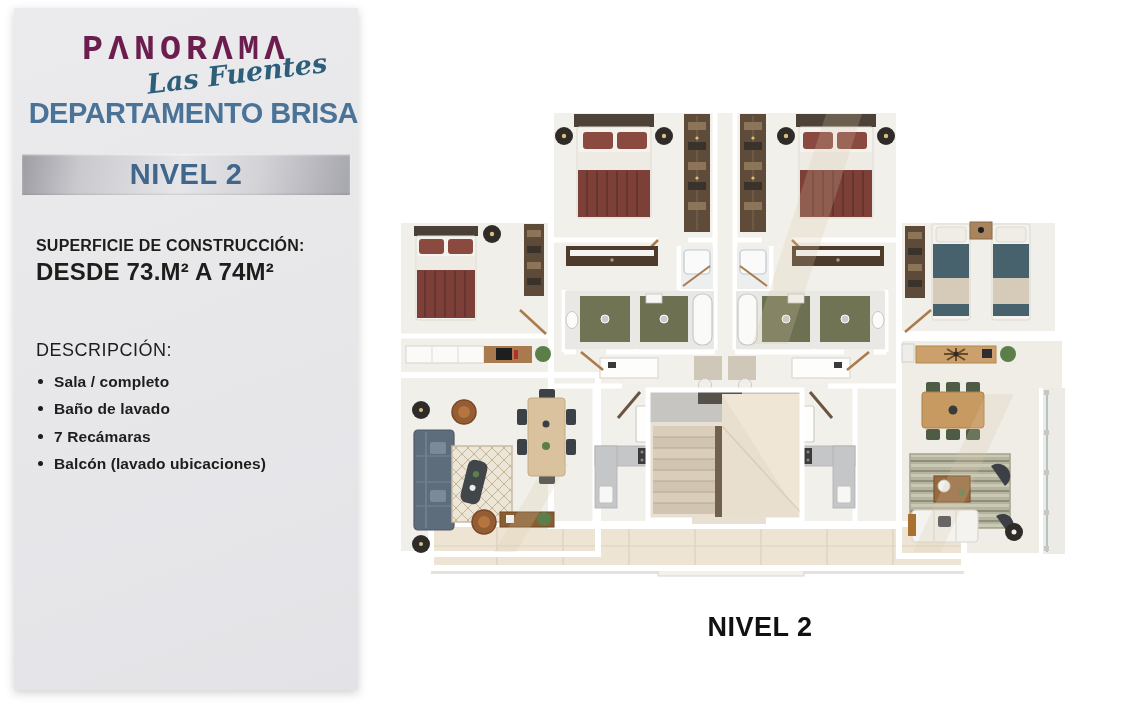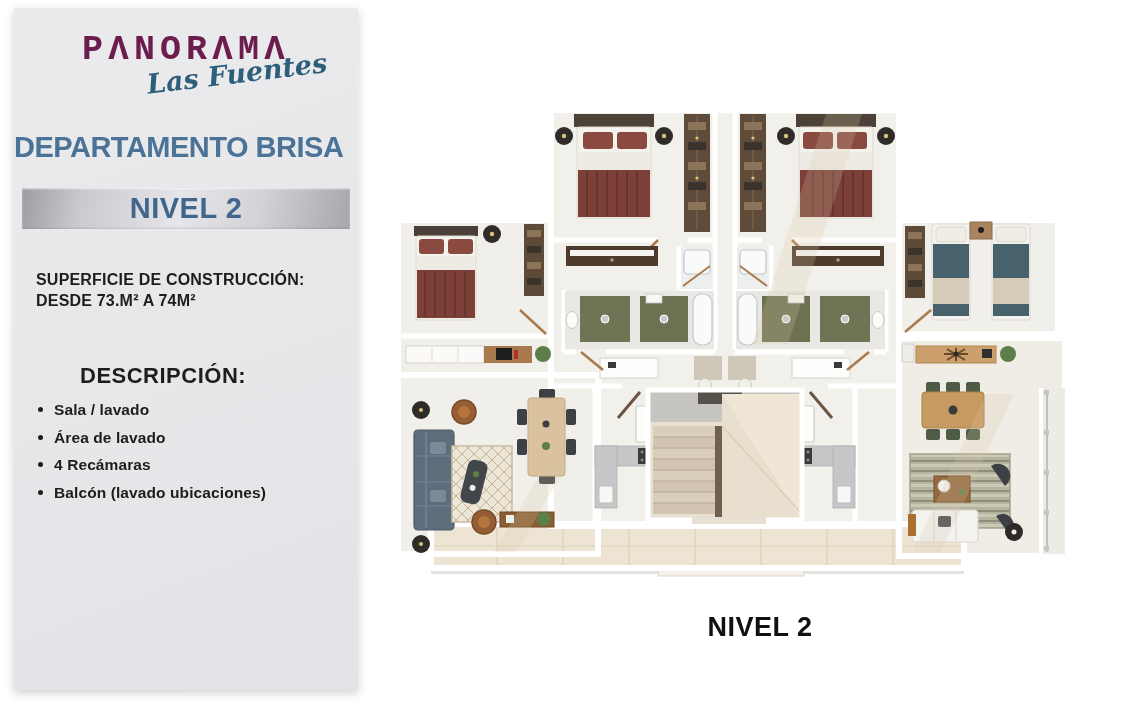--- a/index.html
+++ b/index.html
@@ -9,32 +9,32 @@
   
   .panel{position:absolute;left:14px;top:8px;width:344px;height:682px;
          background:linear-gradient(160deg,#ebebee 0%,#e7e7ea 55%,#e3e3e7 100%);
          box-shadow:0 3px 9px rgba(40,40,50,.22);}
   .logo-wrap{padding-top:22px;text-align:center;}
   .brand-word{font-weight:800;font-size:35px;letter-spacing:5px;color:#6b1e4e;
               font-family:Liberation Mono, monospace;}
   .brand-script{font-family:"DejaVu Serif",serif;font-style:italic;font-weight:700;
                 font-size:27px;color:#2d5f7b;transform:rotate(-7deg);
                 margin:-4px 30px 0 0;text-align:right;}
-  .apt-title{margin-top:34px;text-align:left;font-size:29px;font-weight:700;
+  .apt-title{text-align:right;font-size:29px;font-weight:700;
              letter-spacing:-0.5px;color:#4a7397;}
   .level-banner{margin:24px 8px 0 8px;height:41px;line-height:41px;text-align:center;
                 background:linear-gradient(100deg,#9c9ca3 0%,#c9c9ce 18%,#e6e6ea 48%,
                            #d2d2d7 72%,#a6a6ad 100%);
                 box-shadow:inset 0 1px 2px rgba(255,255,255,.7), inset 0 -1px 2px rgba(0,0,0,.12);}
   .level-banner span{font-size:29px;font-weight:700;color:#40668c;letter-spacing:0.5px;}
   .surface{margin:40px 0 16px 22px;color:#1d1d1b;line-height:1.32;}
   .surface .s-head{font-size:16px;font-weight:700;letter-spacing:0.2px;}
-  .surface .s-line{font-size:16px;font-weight:700;letter-spacing:0.2px;}
+  .surface .s-line{font-size:24px;font-weight:700;letter-spacing:0.2px;}
   .descr{margin:52px 0 0 22px;color:#1d1d1b;}
-  .descr .d-head{font-size:22px;font-weight:700;letter-spacing:0.5px;margin-bottom:12px;margin-left:44px;}
+  .descr .d-head{font-size:18px;font-weight:400;letter-spacing:0.5px;margin-bottom:12px;}
   .descr ul{list-style:none;margin:0;padding:0;}
   .descr li{font-size:15.5px;font-weight:700;margin-bottom:9.5px;position:relative;
             padding-left:18px;letter-spacing:0.1px;}
   .descr li::before{content:"";position:absolute;left:2px;top:6px;width:5px;height:5px;
                     border-radius:50%;background:#1d1d1b;}
 
   
   .plan-wrap{position:absolute;left:396px;top:94px;width:714px;height:504px;}
   .plan-caption{position:absolute;left:640px;top:612px;width:240px;text-align:center;
                 font-size:27px;font-weight:700;color:#111;letter-spacing:0.5px;}
@@ -56,23 +56,23 @@
 
   <div class="surface">
     <div class="s-head">SUPERFICIE DE CONSTRUCCIÓN:</div>
     <div class="s-line">DESDE 73.M² A 74M²</div>
   </div>
 
   <div class="descr">
     <div class="d-head">DESCRIPCIÓN:</div>
     <ul>
 
-    <li>Sala / lavado</li>
-        <li>Área de lavado</li>
-        <li>4 Recámaras</li>
+    <li>Sala / completo</li>
+        <li>Baño de lavado</li>
+        <li>7 Recámaras</li>
         <li>Balcón (lavado ubicaciones)</li>
       </ul>
   </div>
 </aside>
 
 <div class="plan-wrap">
 <svg width="714" height="504" viewBox="0 0 714 504" xmlns="http://www.w3.org/2000/svg">
   <defs>
     <pattern id="lattice" width="12" height="12" patternUnits="userSpaceOnUse">
       <rect width="12" height="12" fill="#ece6d8"></rect>

